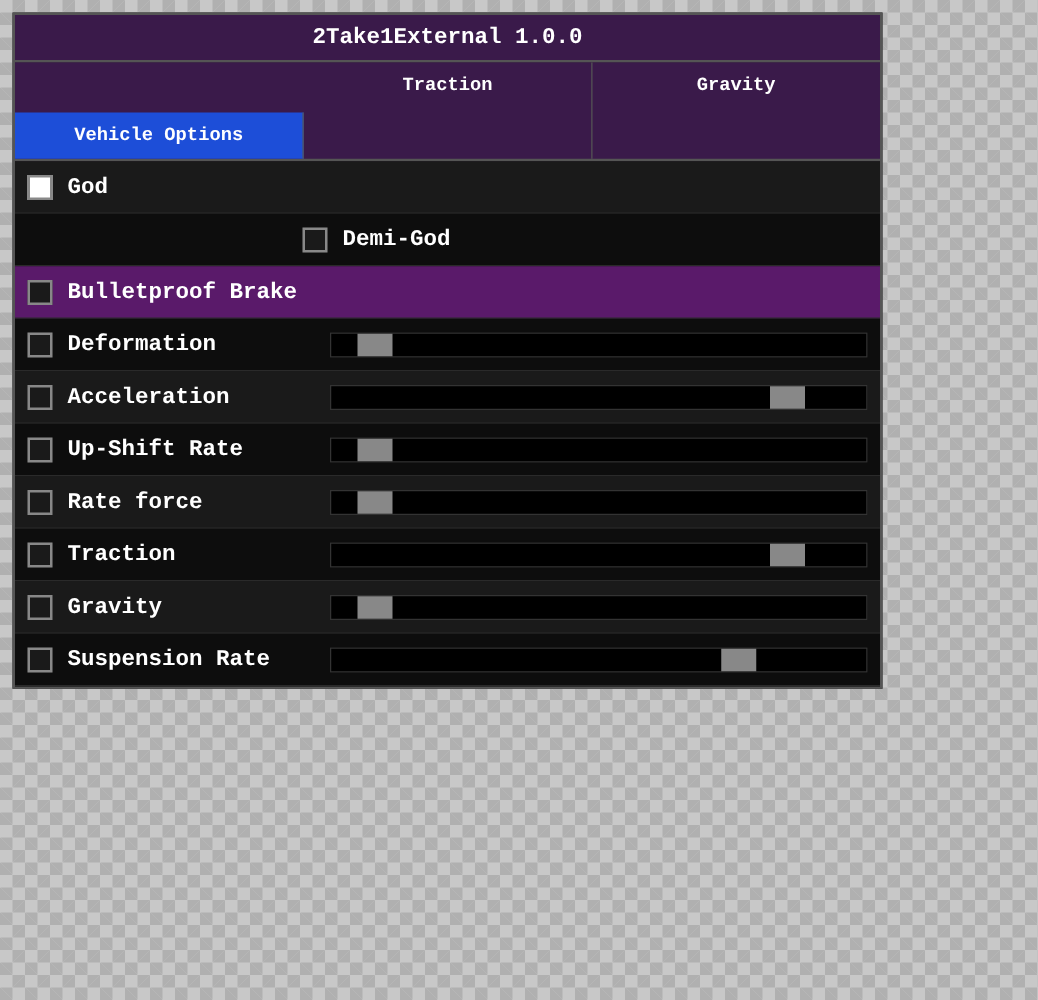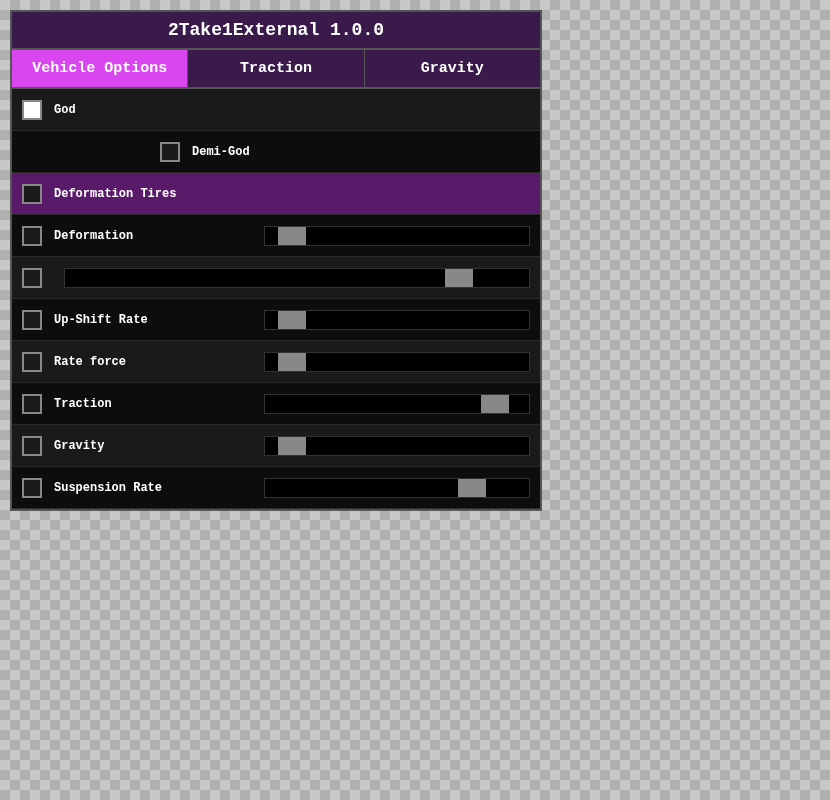--- a/index.html
+++ b/index.html
@@ -16,21 +16,21 @@
       background-size: 20px 20px;
       background-position: 0 0, 0 10px, 10px -10px, -10px 0px;
       display: flex;
       align-items: flex-start;
       justify-content: flex-start;
       padding: 10px;
       font-family: 'Courier New', monospace;
     }
 
     .menu-container {
-      width: 532px;
+      width: 696px;
       border: 2px solid #555;
       background-color: #1a1a1a;
       flex-shrink: 0;
     }
 
     .title-bar {
       background-color: #3a1a4a;
       color: #ffffff;
       text-align: center;
       padding: 8px 0;
@@ -54,34 +54,35 @@
       font-weight: bold;
       cursor: pointer;
       border-right: 1px solid #555;
     }
 
     .tab:last-child {
       border-right: none;
     }
 
     .tab.active {
-      background-color: #d946ef;
+      background-color: #1d4ed8;
+      margin-top: 40px;
     }
 
     .menu-items {
       background-color: #1a1a1a;
     }
 
     .menu-item {
       display: flex;
       align-items: center;
       padding: 8px 10px;
       border-bottom: 1px solid #2a2a2a;
       color: #ffffff;
-      font-size: 12px;
+      font-size: 18px;
       font-weight: bold;
       min-height: 42px;
     }
 
     .menu-item.highlighted {
       background-color: #5a1a6a;
     }
 
     .menu-item.dark {
       background-color: #0d0d0d;
@@ -153,33 +154,34 @@
       <span class="item-label">God</span>
     </div>
 
     <div class="menu-item dark">
       <div class="checkbox"></div>
       <span class="item-label">Demi-God</span>
     </div>
 
     <div class="menu-item highlighted">
       <div class="checkbox"></div>
-      <span class="item-label">Deformation Tires</span>
+      <span class="item-label">Bulletproof Brake</span>
     </div>
 
     <div class="menu-item dark">
       <div class="checkbox"></div>
       <span class="item-label">Deformation</span>
       <div class="slider-container">
         <div class="slider-thumb" style="left: 5%;"></div>
       </div>
     </div>
 
     <div class="menu-item">
       <div class="checkbox"></div>
+      <span class="item-label">Acceleration</span>
       <div class="slider-container">
         <div class="slider-thumb" style="left: 82%;"></div>
       </div>
     </div>
 
     <div class="menu-item dark">
       <div class="checkbox"></div>
       <span class="item-label">Up-Shift Rate</span>
       <div class="slider-container">
         <div class="slider-thumb" style="left: 5%;"></div>

